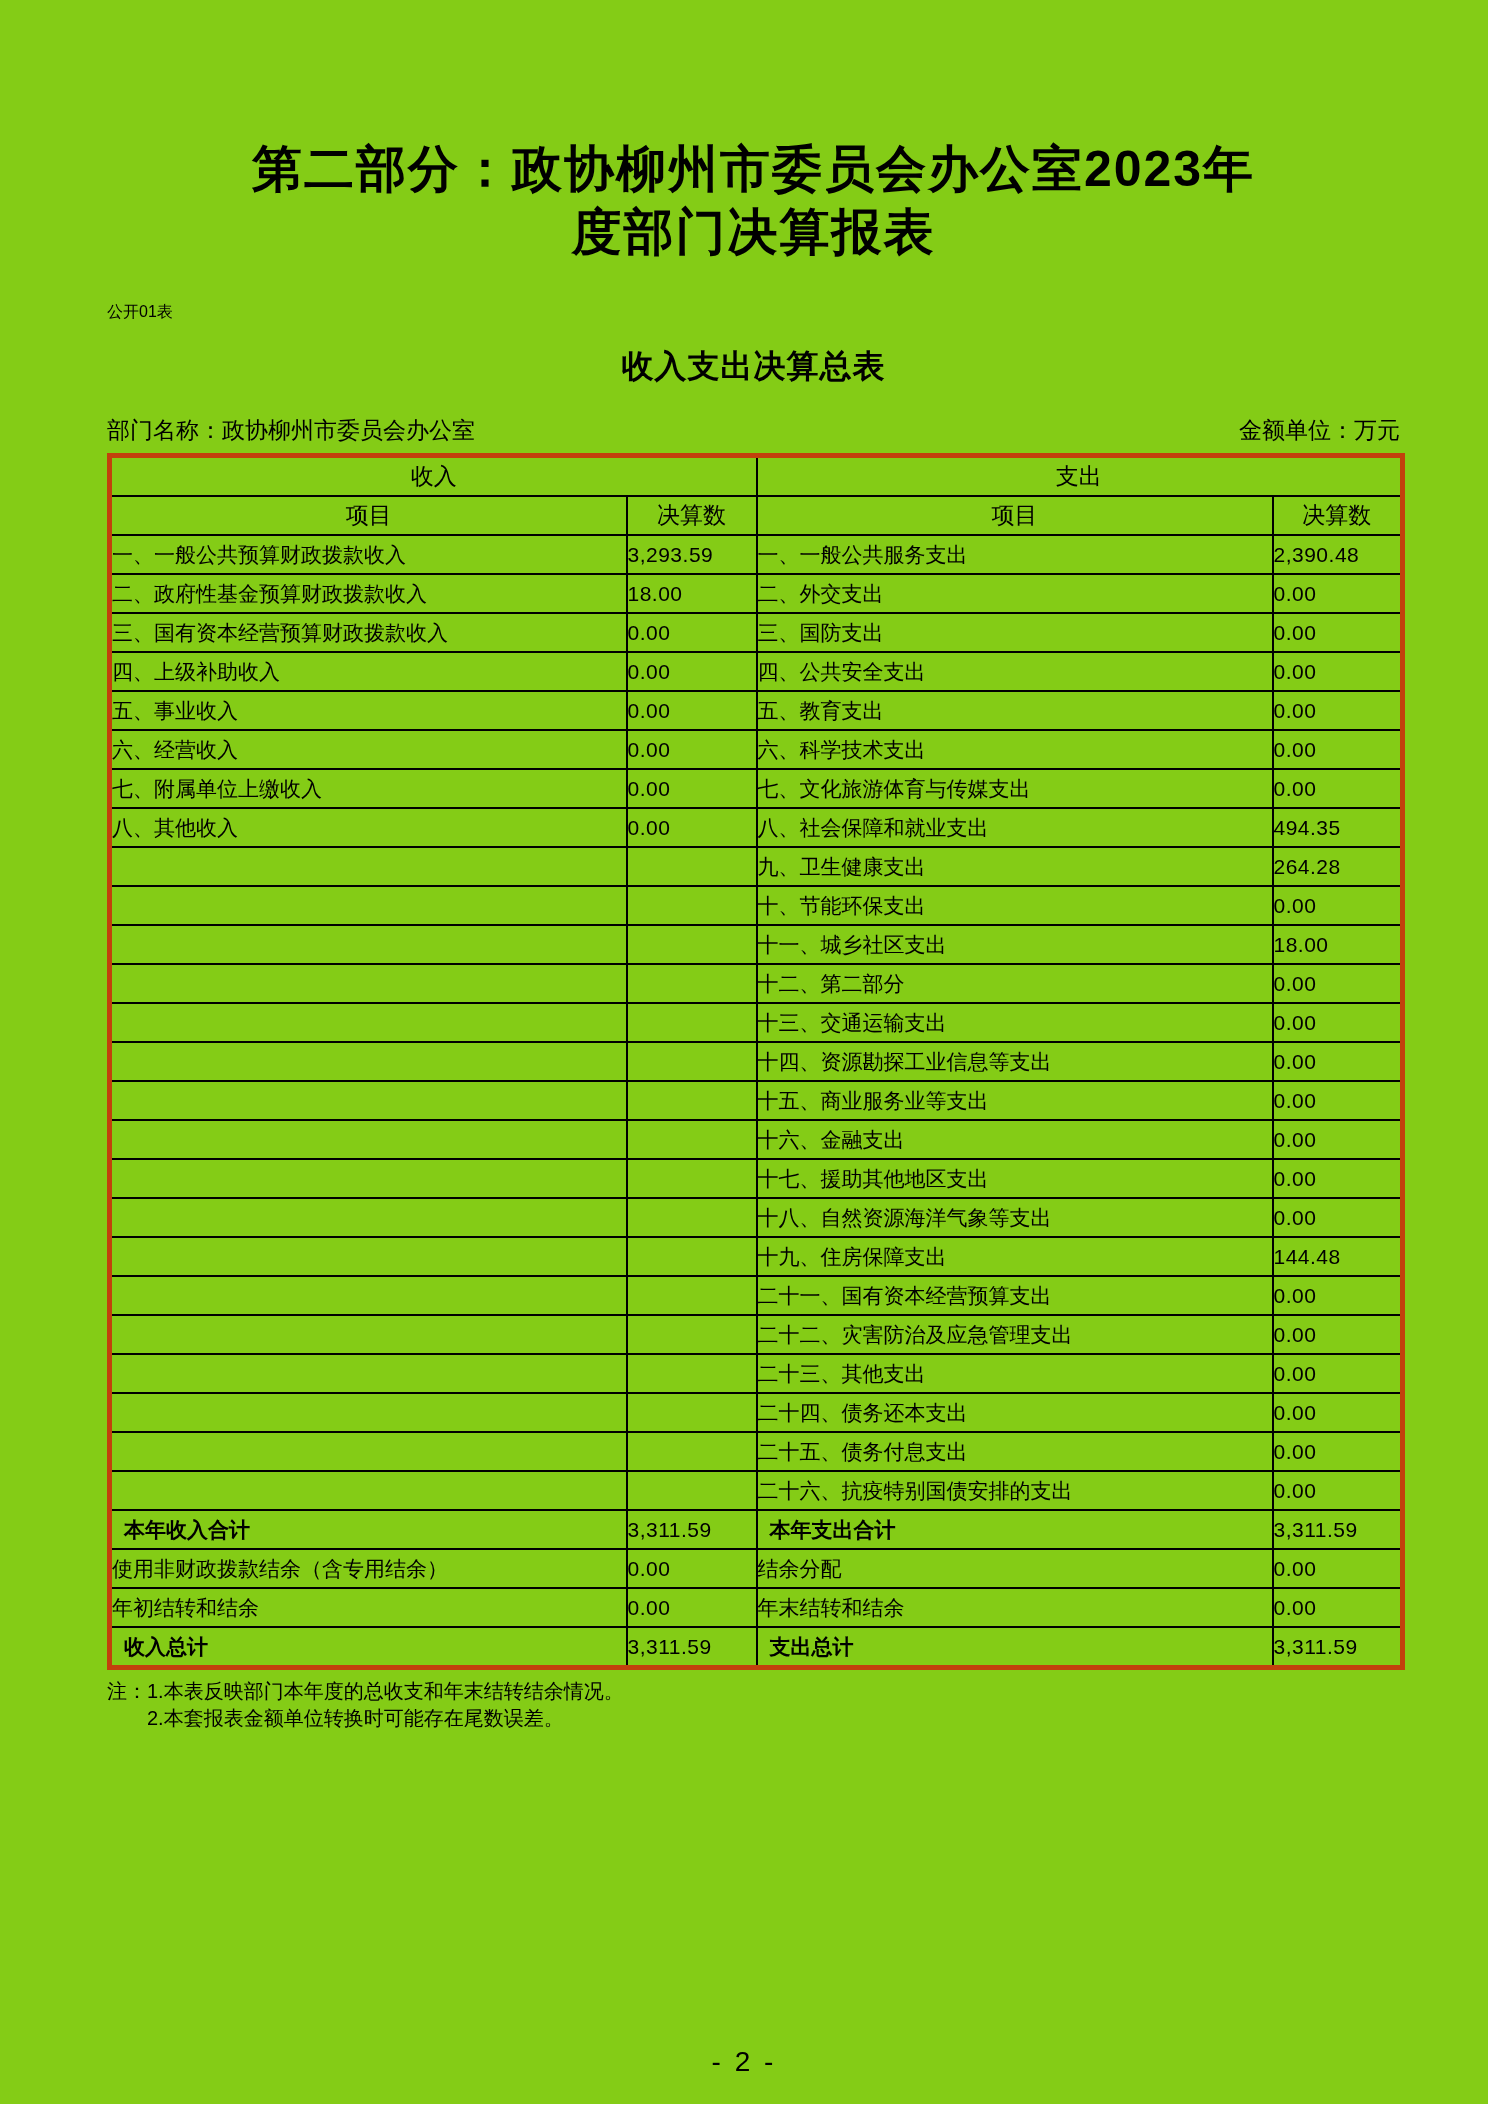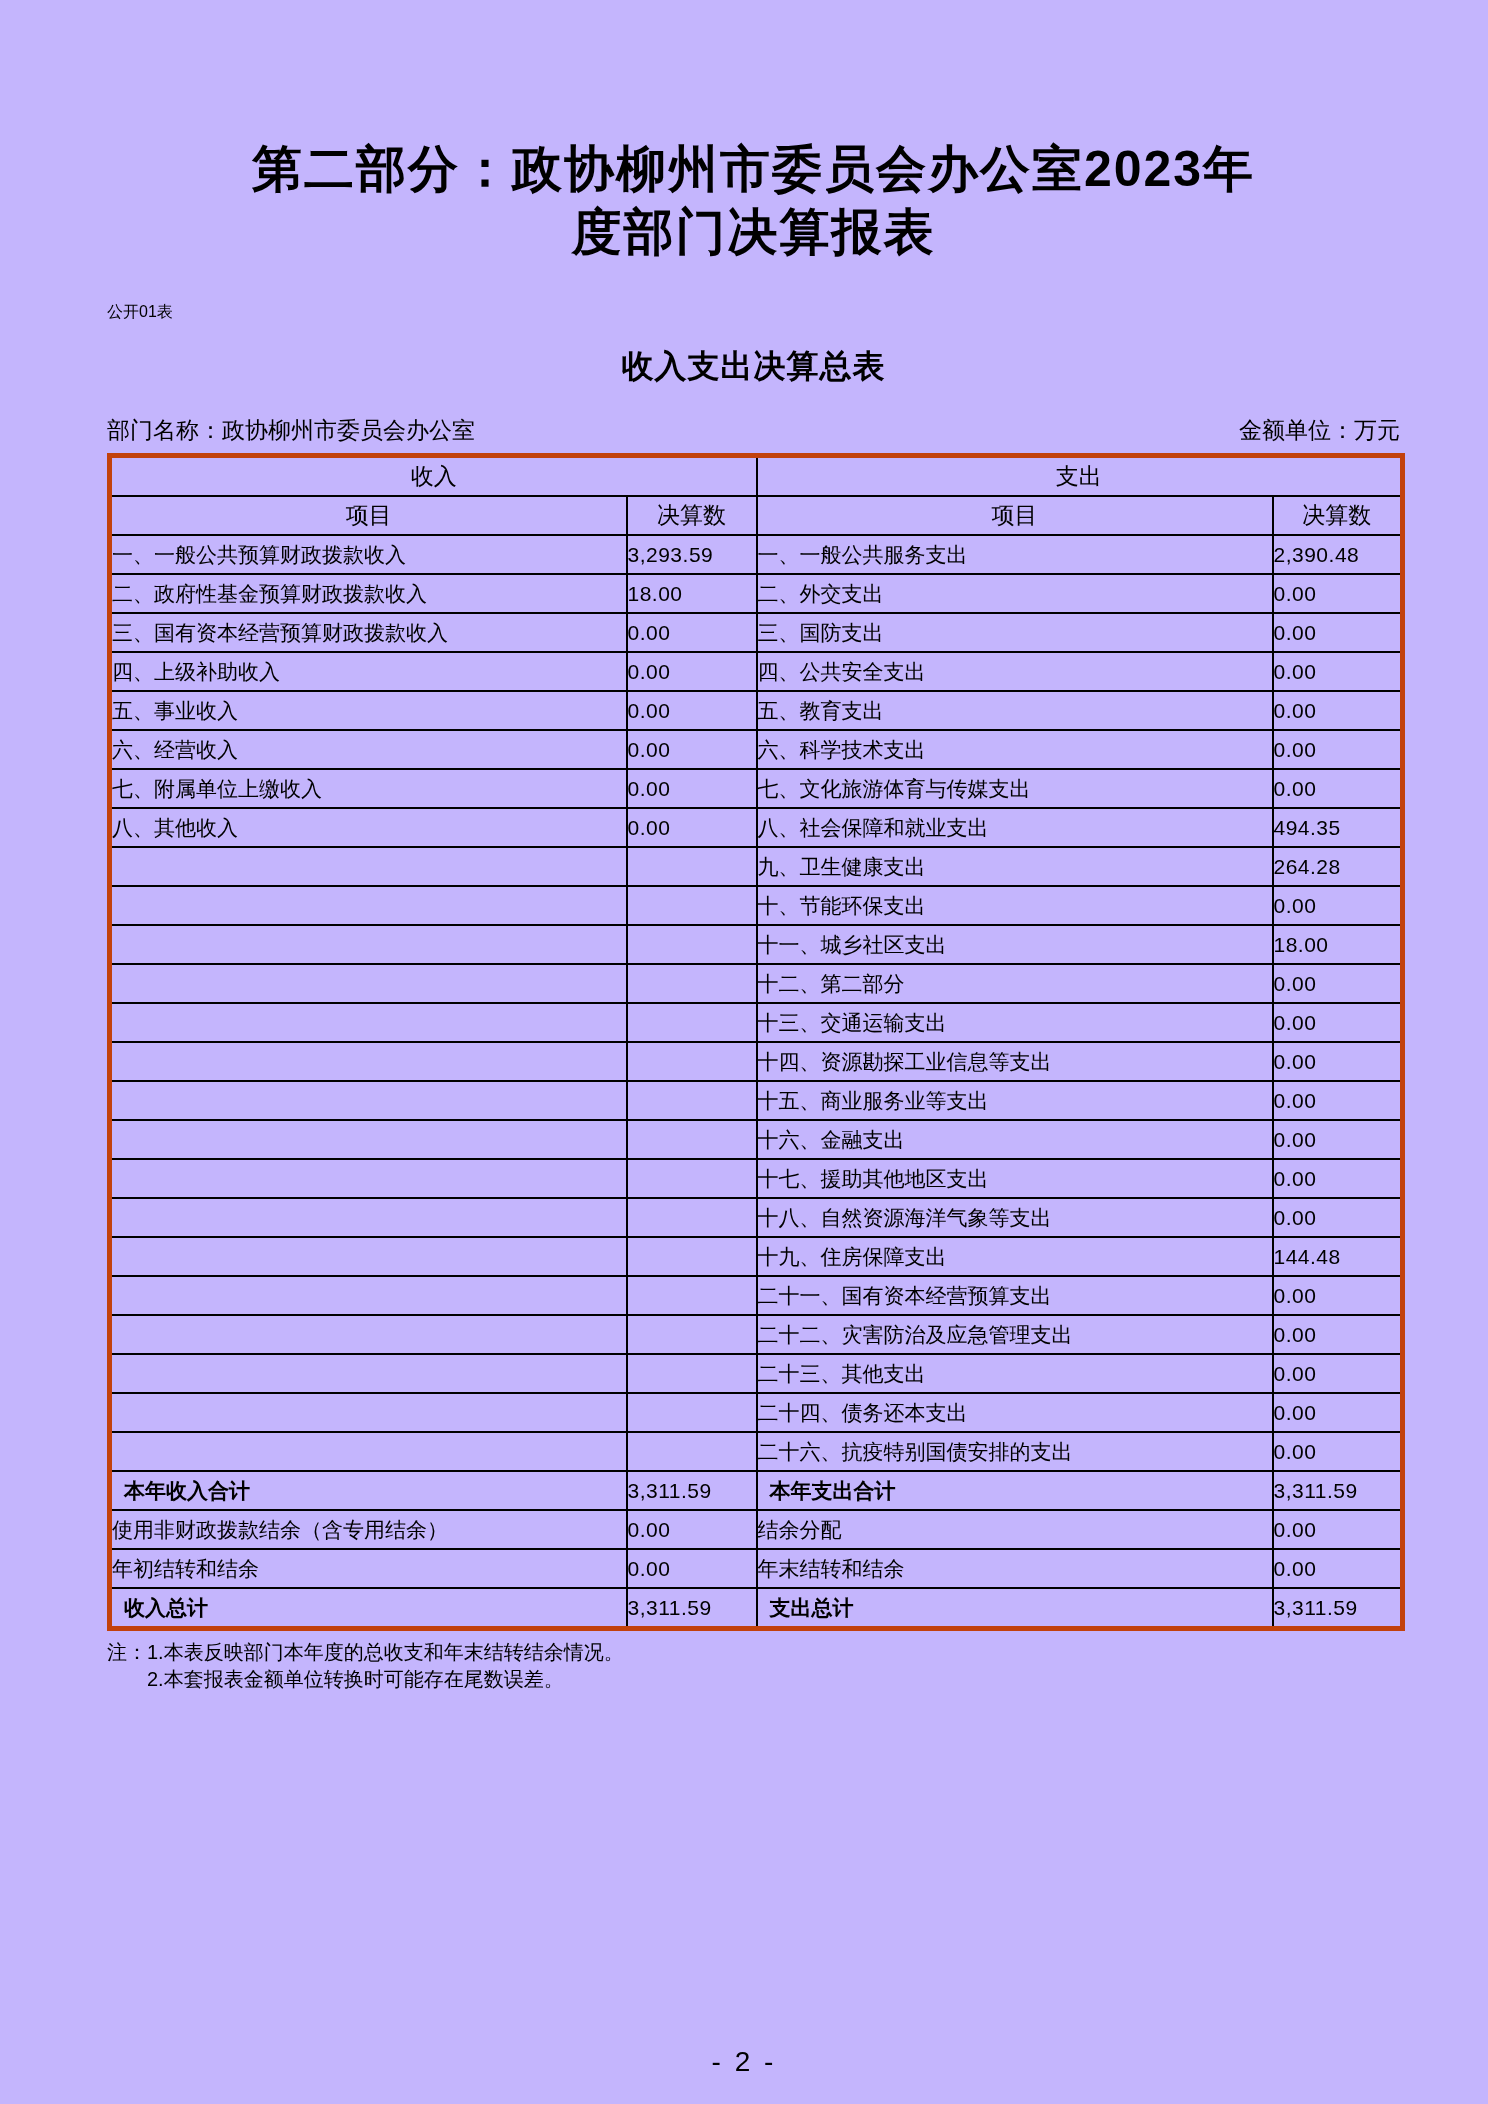--- a/index.html
+++ b/index.html
@@ -5,21 +5,21 @@
   html, body {
     margin: 0;
     padding: 0;
     background: #e8e8e8;
   }
   .page {
     position: relative;
     width: 1488px;
     height: 2104px;
     margin: 0 auto;
-    background: #c4b5fd;
+    background: #84cc16;
     color: #000000;
     font-family: "Liberation Sans", "DejaVu Sans", sans-serif;
     overflow: hidden;
   }
   .content {
     position: absolute;
     left: 107px;
     top: 0;
     width: 1293px;
   }
@@ -280,20 +280,26 @@
           </tr>
           <tr class="data-row">
             <td class="item"></td>
             <td class="amount"></td>
             <td class="item">二十四、债务还本支出</td>
             <td class="amount">0.00</td>
           </tr>
           <tr class="data-row">
             <td class="item"></td>
             <td class="amount"></td>
+            <td class="item">二十五、债务付息支出</td>
+            <td class="amount">0.00</td>
+          </tr>
+          <tr class="data-row">
+            <td class="item"></td>
+            <td class="amount"></td>
             <td class="item">二十六、抗疫特别国债安排的支出</td>
             <td class="amount">0.00</td>
           </tr>
           <tr class="total-row">
             <td class="item">本年收入合计</td>
             <td class="amount">3,311.59</td>
             <td class="item">本年支出合计</td>
             <td class="amount">3,311.59</td>
           </tr>
           <tr class="data-row">

